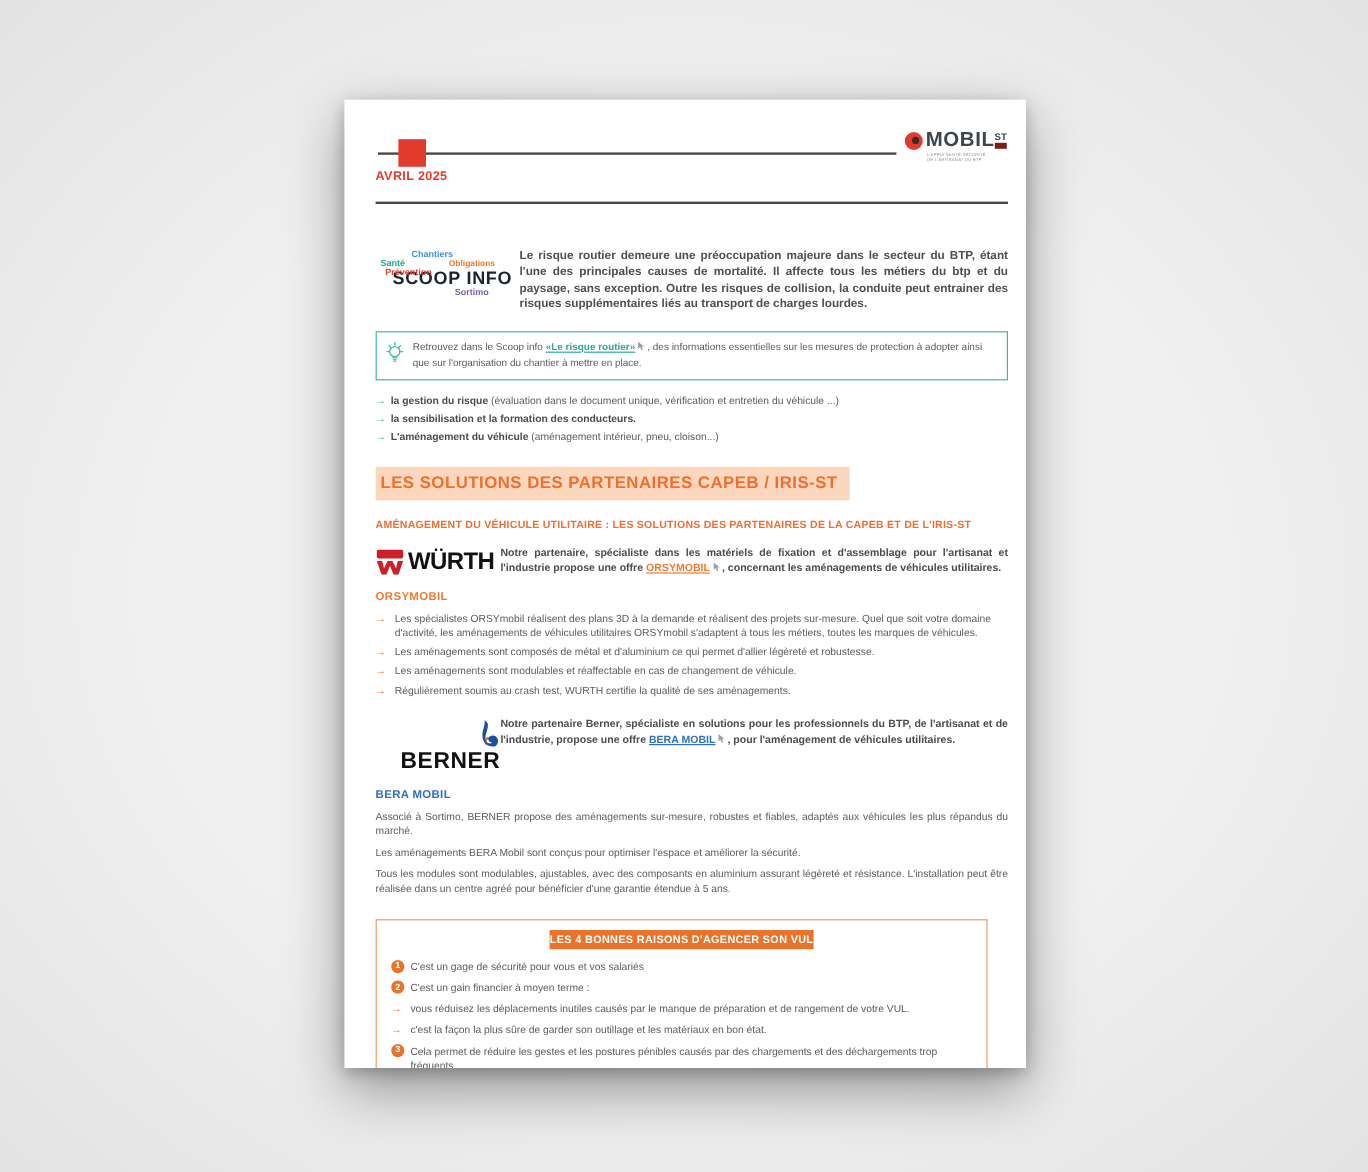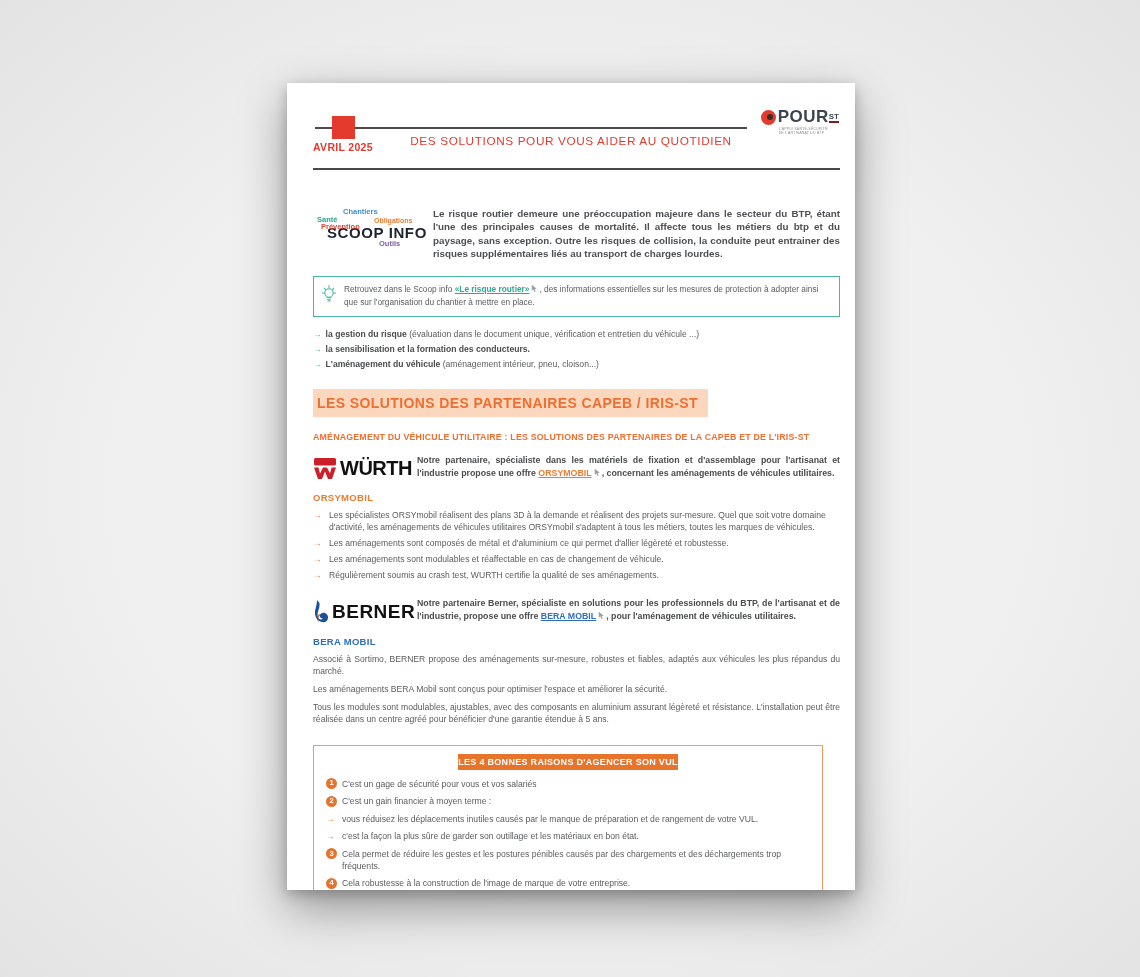--- a/index.html
+++ b/index.html
@@ -14,21 +14,21 @@
   .red-square{position:absolute;left:45px;top:33px;width:23px;height:23px;background:#e23b2e;}
   .hdr-date{position:absolute;left:26px;top:58px;color:#e23b2e;font-weight:bold;font-size:10.5px;letter-spacing:0.3px;}
   .hdr-titles{position:absolute;left:60px;right:60px;top:50px;text-align:center;}
   .hdr-title{font-size:16.5px;font-weight:bold;color:#22272e;letter-spacing:2.6px;}
   .hdr-subtitle{font-size:11.8px;color:#e23b2e;letter-spacing:0.6px;margin-top:1px;}
   .logo{position:absolute;right:16px;top:24px;text-align:left;}
   .logo-row{display:flex;align-items:center;}
   .logo-dot{width:15px;height:15px;border-radius:50%;background:#e23b2e;position:relative;margin-right:2px;}
   .logo-dot::after{content:"";position:absolute;left:6px;top:4px;width:6px;height:6px;border-radius:50%;background:#3a2c2c;}
   .logo-iris{font-size:17px;font-weight:bold;color:#3d454f;letter-spacing:0.5px;}
-  .logo-st{font-size:8px;font-weight:bold;color:#3d454f;vertical-align:top;border-bottom:2px solid #7f1d1d;line-height:9px;display:inline-block;}
+  .logo-st{font-size:8px;font-weight:bold;color:#3d454f;vertical-align:top;border-bottom:5px solid #7f1d1d;line-height:9px;display:inline-block;}
   .logo-tag{font-size:3.5px;color:#8a8f95;line-height:1.2;margin-left:18px;letter-spacing:0.2px;}
 
   
   .content{padding:0 15px 0 26px;margin-top:32px;}
   .intro-wrap{margin-top:12px;}
   .wordcloud{float:left;width:114px;height:52px;position:relative;margin-right:6px;}
   .wc{position:absolute;font-weight:bold;white-space:nowrap;}
   .wc-chantiers{left:30px;top:0;color:#3f8fd4;font-size:7.5px;}
   .wc-sante{left:4px;top:8px;color:#1fa98c;font-size:7.5px;}
   .wc-obligations{left:61px;top:10px;color:#ef7b30;font-size:7px;}
@@ -49,21 +49,21 @@
   .prev-bold{font-weight:bold;color:#4a4c4e;text-align:right;}
 
   .banner{margin-top:17px;background:#fbd8bd;display:inline-block;padding:5px 10px 5px 4px;}
   .banner span{color:#ed6f32;font-size:14px;font-weight:bold;letter-spacing:0.4px;}
   .subheading{margin-top:15px;color:#ed6f32;font-size:8.8px;font-weight:bold;letter-spacing:0.2px;}
 
   .partner-row{display:flex;align-items:flex-start;margin-top:12px;}
   .partner-logo{flex:0 0 104px;padding-top:3px;}
   .wurth-logo{display:flex;align-items:center;}
   .wurth-text{font-size:20px;font-weight:900;color:#111;letter-spacing:-0.5px;margin-left:3px;}
-  .berner-logo{display:flex;align-items:center;}
+  .berner-logo{display:flex;align-items:flex-end;flex-direction:column;}
   .berner-text{font-size:19px;font-weight:900;color:#111;letter-spacing:0.5px;margin-left:2px;}
   .partner-desc{font-size:8.8px;font-weight:bold;color:#4a4c4e;line-height:1.5;text-align:justify;}
   .link-orange{color:#ef7b30;font-weight:bold;text-decoration:underline;}
   .link-blue{color:#2e6fbd;font-weight:bold;text-decoration:underline;}
 
   .sec-title-orange{margin-top:11px;color:#ef7b30;font-size:9.5px;font-weight:bold;letter-spacing:0.3px;}
   .sec-title-blue{margin-top:11px;color:#2e6fbd;font-size:9.5px;font-weight:bold;letter-spacing:0.3px;}
   .bullets{margin-top:6px;font-size:8.6px;color:#5a5c5e;line-height:1.4;}
   .bullets .b-item{display:flex;margin-bottom:4px;}
   .bullets .b-item .arrow-orange{flex:0 0 12px;}
@@ -81,45 +81,44 @@
 <body>
 
 <div class="canvas">
   <div class="page">
 
     <div class="hdr">
       <div class="hdr-line-top"></div>
       <div class="red-square"></div>
       <div class="hdr-date">AVRIL 2025</div>
       <div class="hdr-titles">
-        <div class="hdr-subtitle">DES SOLUTIONS POUR VOUS AIDER AU QUOTIDIEN</div>
       </div>
       <div class="logo">
         <div class="logo-row">
           <span class="logo-dot"></span>
-          <span class="logo-iris">POUR</span>
+          <span class="logo-iris">MOBIL</span>
           <span class="logo-st">ST</span>
         </div>
         <div class="logo-tag">L'APPUI SANTÉ-SÉCURITÉ</div>
         <div class="logo-tag">DE L'ARTISANAT DU BTP</div>
       </div>
       <div class="hdr-line-bottom"></div>
     </div>
 
     <div class="content">
 
       
       <div class="intro-wrap">
         <div class="wordcloud">
           <span class="wc wc-chantiers">Chantiers</span>
           <span class="wc wc-sante">Santé</span>
           <span class="wc wc-obligations">Obligations</span>
           <span class="wc wc-center">SCOOP INFO</span>
           <span class="wc wc-prevention">Prévention</span>
-          <span class="wc wc-outils">Outils</span>
+          <span class="wc wc-outils">Sortimo</span>
         </div>
         <div class="intro-text">Le risque routier demeure une préoccupation majeure dans le secteur du BTP, étant l'une des principales causes de mortalité. Il affecte tous les métiers du btp et du paysage, sans exception. Outre les risques de collision, la conduite peut entrainer des risques supplémentaires liés au transport de charges lourdes.</div>
       </div>
 
       
       <div class="scoop-box">
         <span class="scoop-icon">
           <svg width="18" height="20" viewBox="0 0 18 20">
             <g stroke="#45b8a7" stroke-width="1.1" fill="none" stroke-linecap="round">
               <circle cx="9" cy="9" r="4.2"></circle>

